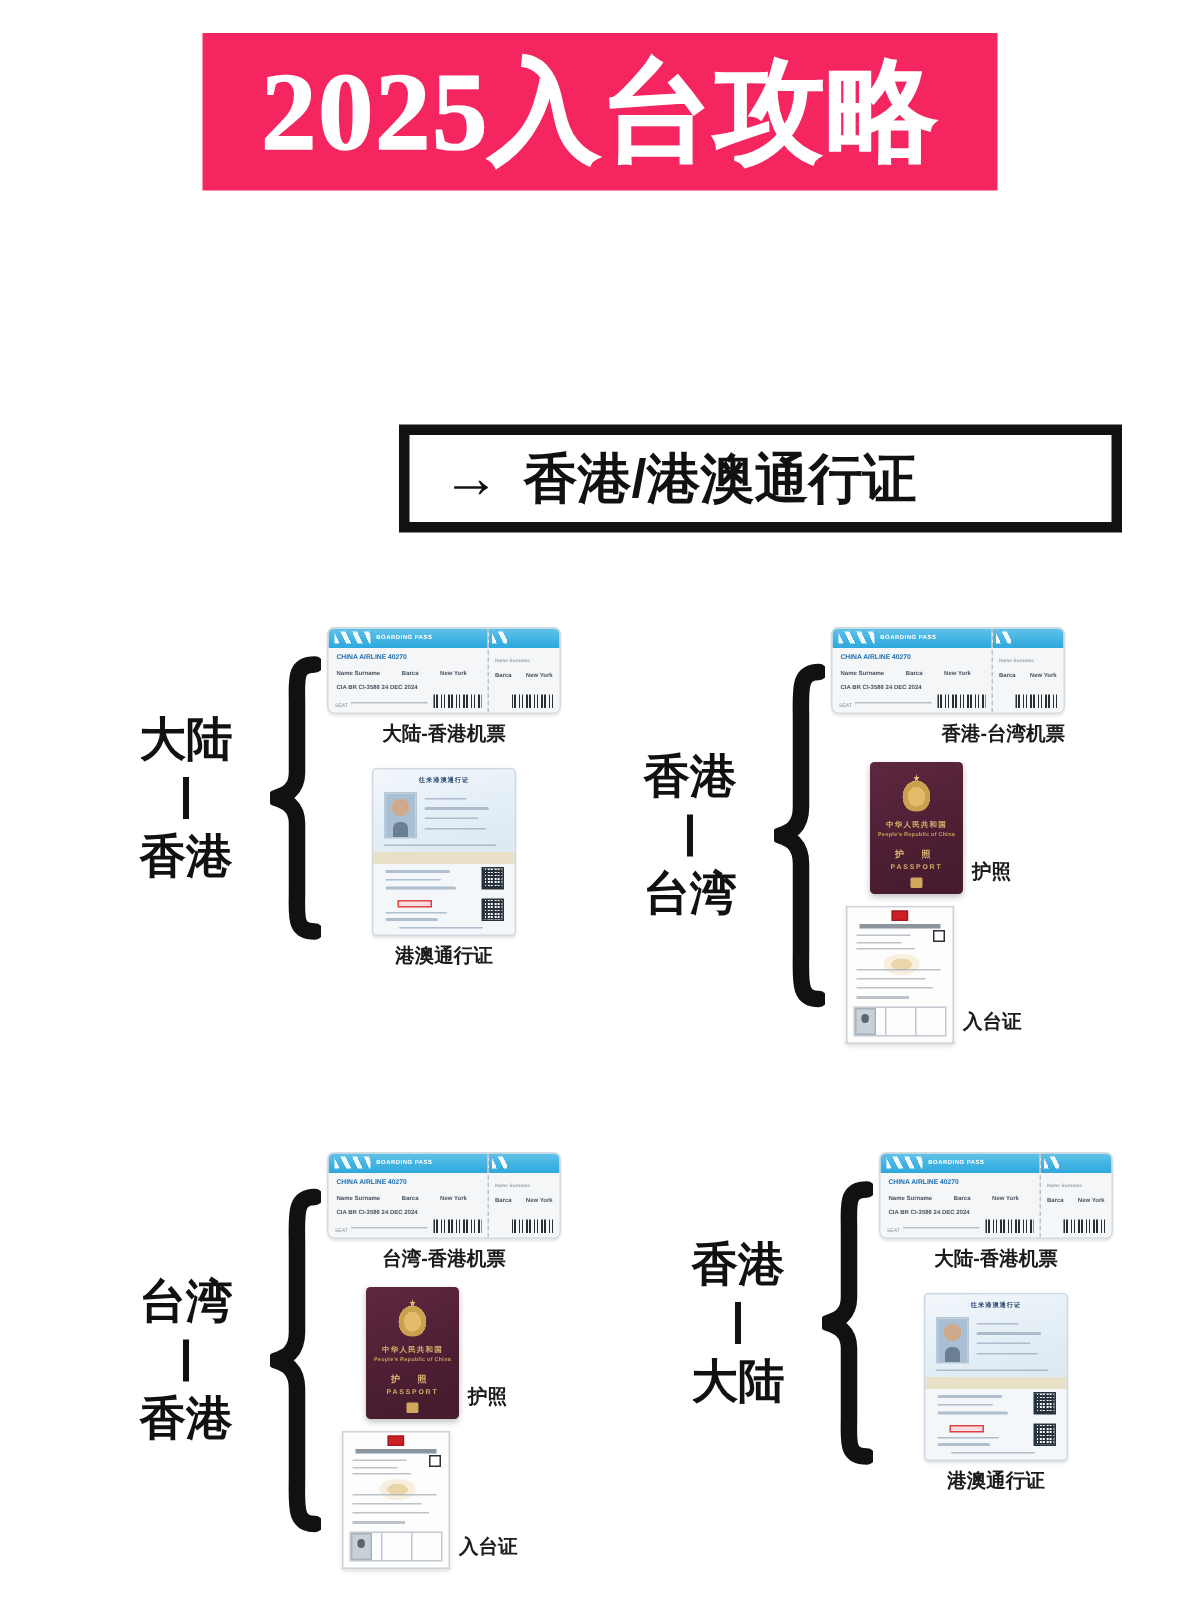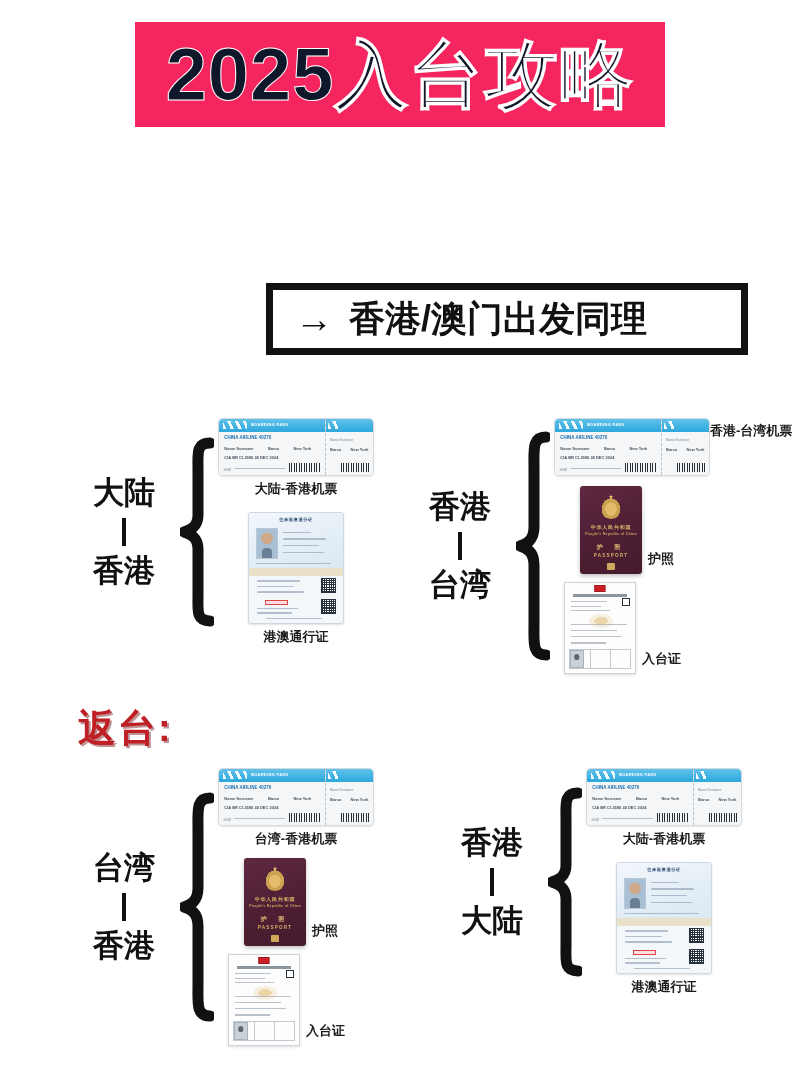--- a/index.html
+++ b/index.html
@@ -11,25 +11,26 @@
   }
   .page { position: relative; width: 800px; height: 1067px; background:#fff; }
 
   
   .band {
     position: absolute;
     background: #F5255F;
     display: flex; align-items: center; justify-content: center;
   }
   .band-title {
-    color: #0f172a;
+    color: #ffffff;
     font-weight: 900;
     letter-spacing: 1px;
     line-height: 1;
     white-space: nowrap;
+    font-family: Liberation Serif, serif;
     -webkit-text-stroke: 1px #fff;
   }
   #band1 { left: 135px; top: 22px; width: 530px; height: 105px; }
   #band1 .band-title { font-size: 74px; }
   #band2 { left: 35px; top: 150px; width: 730px; height: 95px; }
   #band2 .band-title { font-size: 66px; letter-spacing: 0px; }
 
   
   #note-box {
     position: absolute; left: 266px; top: 283px;
@@ -206,21 +207,21 @@
 
 <div class="page">
 
   <div class="band" id="band1">
     <div class="band-title">2025入台攻略</div>
   </div>
 
 
   <div id="note-box">
     <span id="note-arrow">→</span>
-    <span id="note-text">香港/澳门出发同理</span>
+    <span id="note-text">香港/港澳通行证</span>
   </div>
 
 
   <div class="group" style="left:72px; top:418px;">
     <div class="group-labels">
       <div class="group-label">大陆</div>
       <div class="group-dash" style="height:28px"></div>
       <div class="group-label">香港</div>
     </div>
     <div class="brace">
@@ -295,21 +296,21 @@
       <div class="group-dash" style="height:28px"></div>
       <div class="group-label">台湾</div>
     </div>
     <div class="brace">
       <svg width="34" height="230" viewBox="0 0 34 230">
         <path d="M30 6 C16 6 18 18 18 38 L18 96 C18 110 10 113 4 115 C10 117 18 120 18 134 L18 192 C18 212 16 224 30 224" fill="none" stroke="#111" stroke-width="11" stroke-linecap="round" stroke-linejoin="round"></path>
       </svg>
     </div>
     <div class="docs">
       <div class="doc-row">
-        <div style="display:flex;flex-direction:row;align-items:flex-start;">
+        <div style="display:flex;flex-direction:column;align-items:flex-end;">
           <div class="ticket" style="width:156px;height:58px;">
             <div class="stub-main">
               <div class="ticket-hdr">
                   <span class="hdr-txt">BOARDING PASS</span>
                 </div>
               <div class="ticket-body">
                 <div class="logo-line">CHINA AIRLINE 40270</div>
                 <div class="fld" style="left:5%;top:32%">Name  Surname</div>
                 <div class="fld" style="left:46%;top:32%">Barca</div>
                 <div class="fld" style="left:70%;top:32%">New York</div>
@@ -359,21 +360,20 @@
           <div class="eline" style="left:8%;top:59%;width:74%"></div>
           <div class="eline" style="left:8%;top:66%;width:50%"></div>
           <div class="ephoto"></div>
           <div class="egrid"></div>
         </div>
         <div class="doc-caption side">入台证</div>
       </div>
     </div>
   </div>
 
-  <div class="section-heading" id="heading-return">返台:</div>
 
   <div class="group" style="left:72px; top:768px;">
     <div class="group-labels">
       <div class="group-label">台湾</div>
       <div class="group-dash" style="height:28px"></div>
       <div class="group-label">香港</div>
     </div>
     <div class="brace">
       <svg width="34" height="230" viewBox="0 0 34 230">
         <path d="M30 6 C16 6 18 18 18 38 L18 96 C18 110 10 113 4 115 C10 117 18 120 18 134 L18 192 C18 212 16 224 30 224" fill="none" stroke="#111" stroke-width="11" stroke-linecap="round" stroke-linejoin="round"></path>

